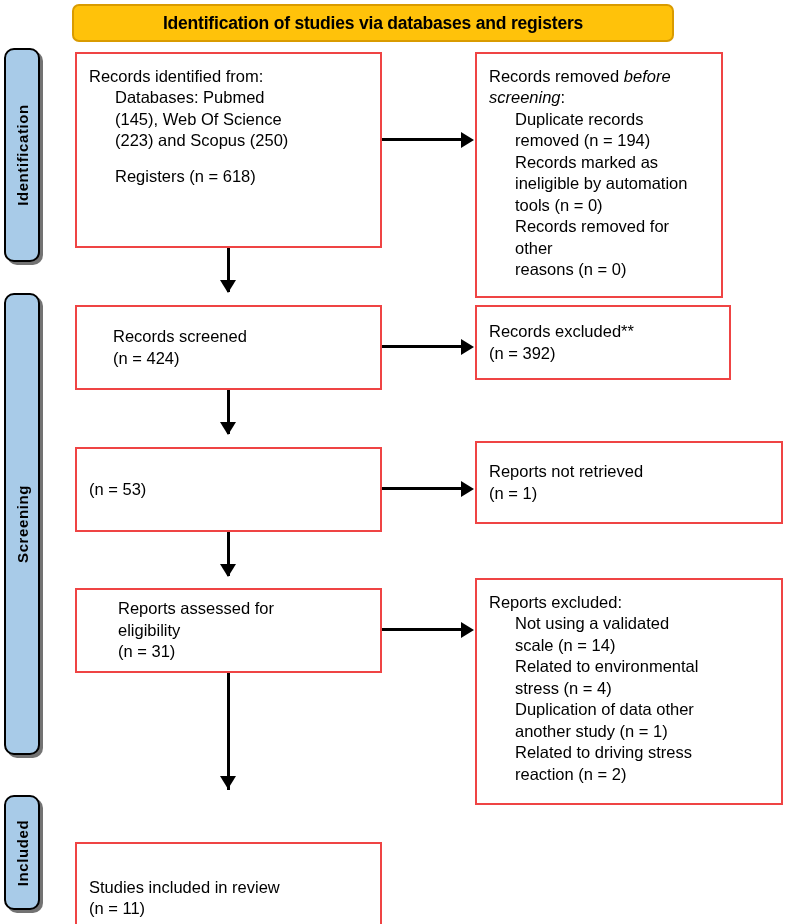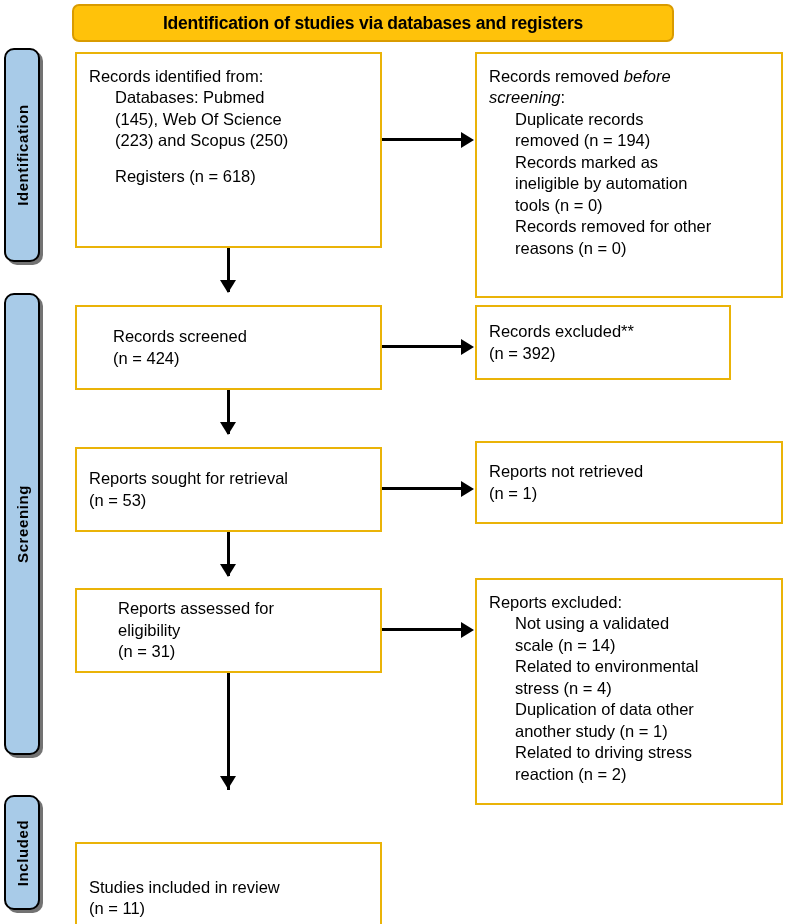--- a/index.html
+++ b/index.html
@@ -61,40 +61,40 @@
     letter-spacing: 0.6px;
   }
   #stage-identification { top: 48px;  height: 214px; }
   #stage-screening     { top: 293px; height: 462px; }
   #stage-included      { top: 795px; height: 115px; }
 
   
   .flow-box {
     position: absolute;
     background: #ffffff;
-    border: 2px solid #eab308;
+    border: 2px solid #ef4444;
     box-sizing: border-box;
     padding: 12px 10px 10px 12px;
     font-size: 16.5px;
     line-height: 1.30;
   }
   .flow-box .line { white-space: pre-wrap; }
   .flow-box .indent { padding-left: 26px; }
   .flow-box .spacer { height: 14px; }
   .flow-box em { font-style: italic; }
 
   
   #box-identified        { left: 75px; top: 52px;  width: 307px; height: 196px; }
   #box-screened          { left: 75px; top: 305px; width: 307px; height: 85px; padding-left: 36px;  }
   #box-sought            { left: 75px; top: 447px; width: 307px; height: 85px;  }
   #box-assessed          { left: 75px; top: 588px; width: 307px; height: 85px; padding-left: 41px;  }
   #box-included          { left: 75px; top: 842px; width: 307px; height: 110px; }
 
   
-  #box-removed-before    { left: 475px; top: 52px;  width: 308px; height: 246px; }
+  #box-removed-before    { left: 475px; top: 52px;  width: 248px; height: 246px; }
   #box-excluded-screen   { left: 475px; top: 305px; width: 256px; height: 75px;  }
   #box-not-retrieved     { left: 475px; top: 441px; width: 308px; height: 83px;  }
   #box-reports-excluded  { left: 475px; top: 578px; width: 308px; height: 227px; }
 
   
   #box-screened, #box-sought, #box-assessed,
   #box-excluded-screen, #box-not-retrieved {
     display: flex;
     flex-direction: column;
     justify-content: center;
@@ -175,21 +175,20 @@
   <div class="spacer"></div>
   <div class="line indent">Registers (n = 618)</div>
 </div>
 
 <div class="flow-box" id="box-screened">
   <div class="line">Records screened</div>
   <div class="line">(n = 424)</div>
 </div>
 
 <div class="flow-box" id="box-sought">
-  <div class="line">Reports sought for retrieval</div>
   <div class="line">(n = 53)</div>
 </div>
 
 <div class="flow-box" id="box-assessed">
   <div class="line">Reports assessed for</div>
   <div class="line">eligibility</div>
   <div class="line">(n = 31)</div>
 </div>
 
 <div class="flow-box" id="box-included">

